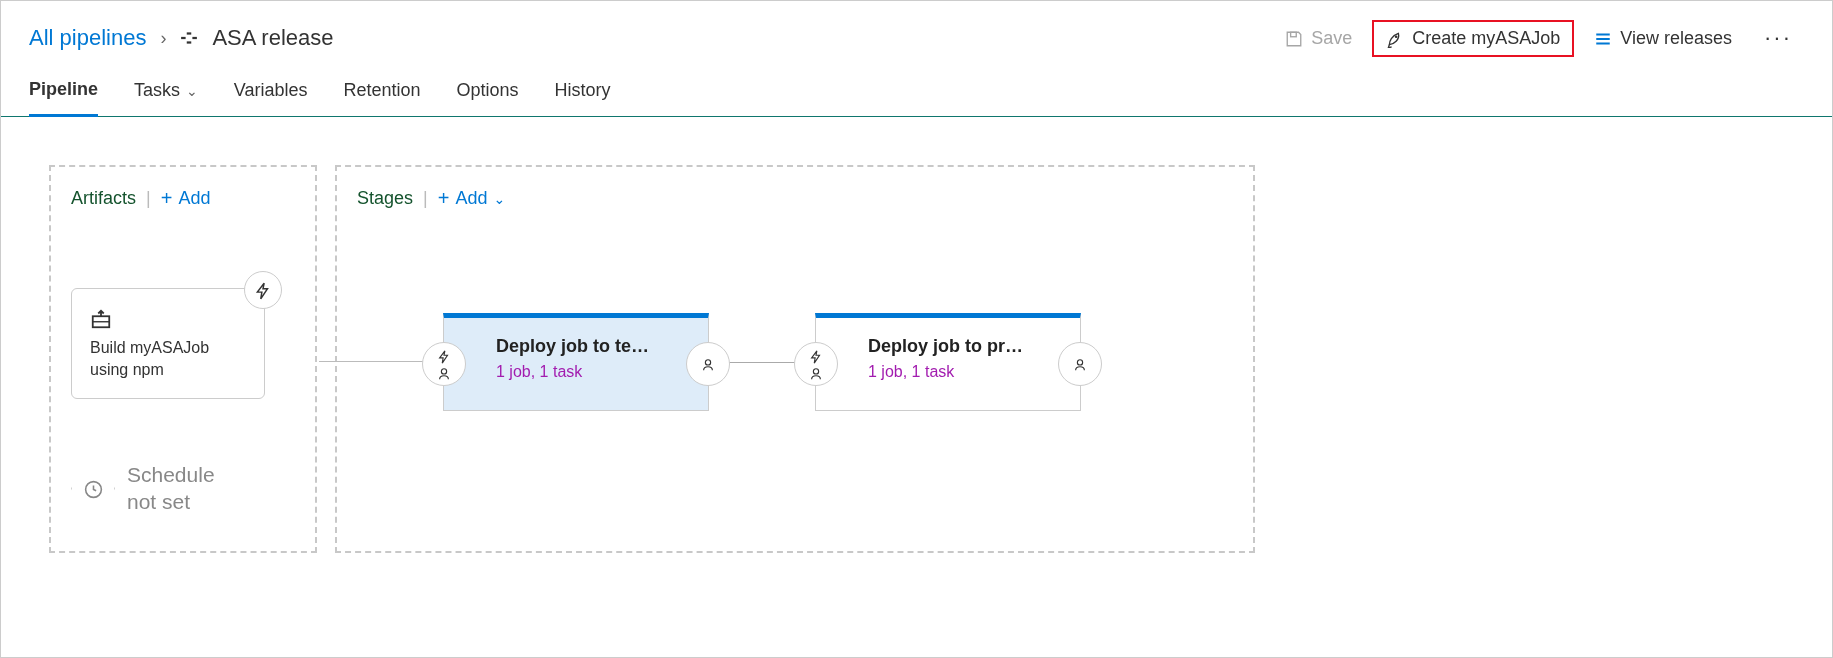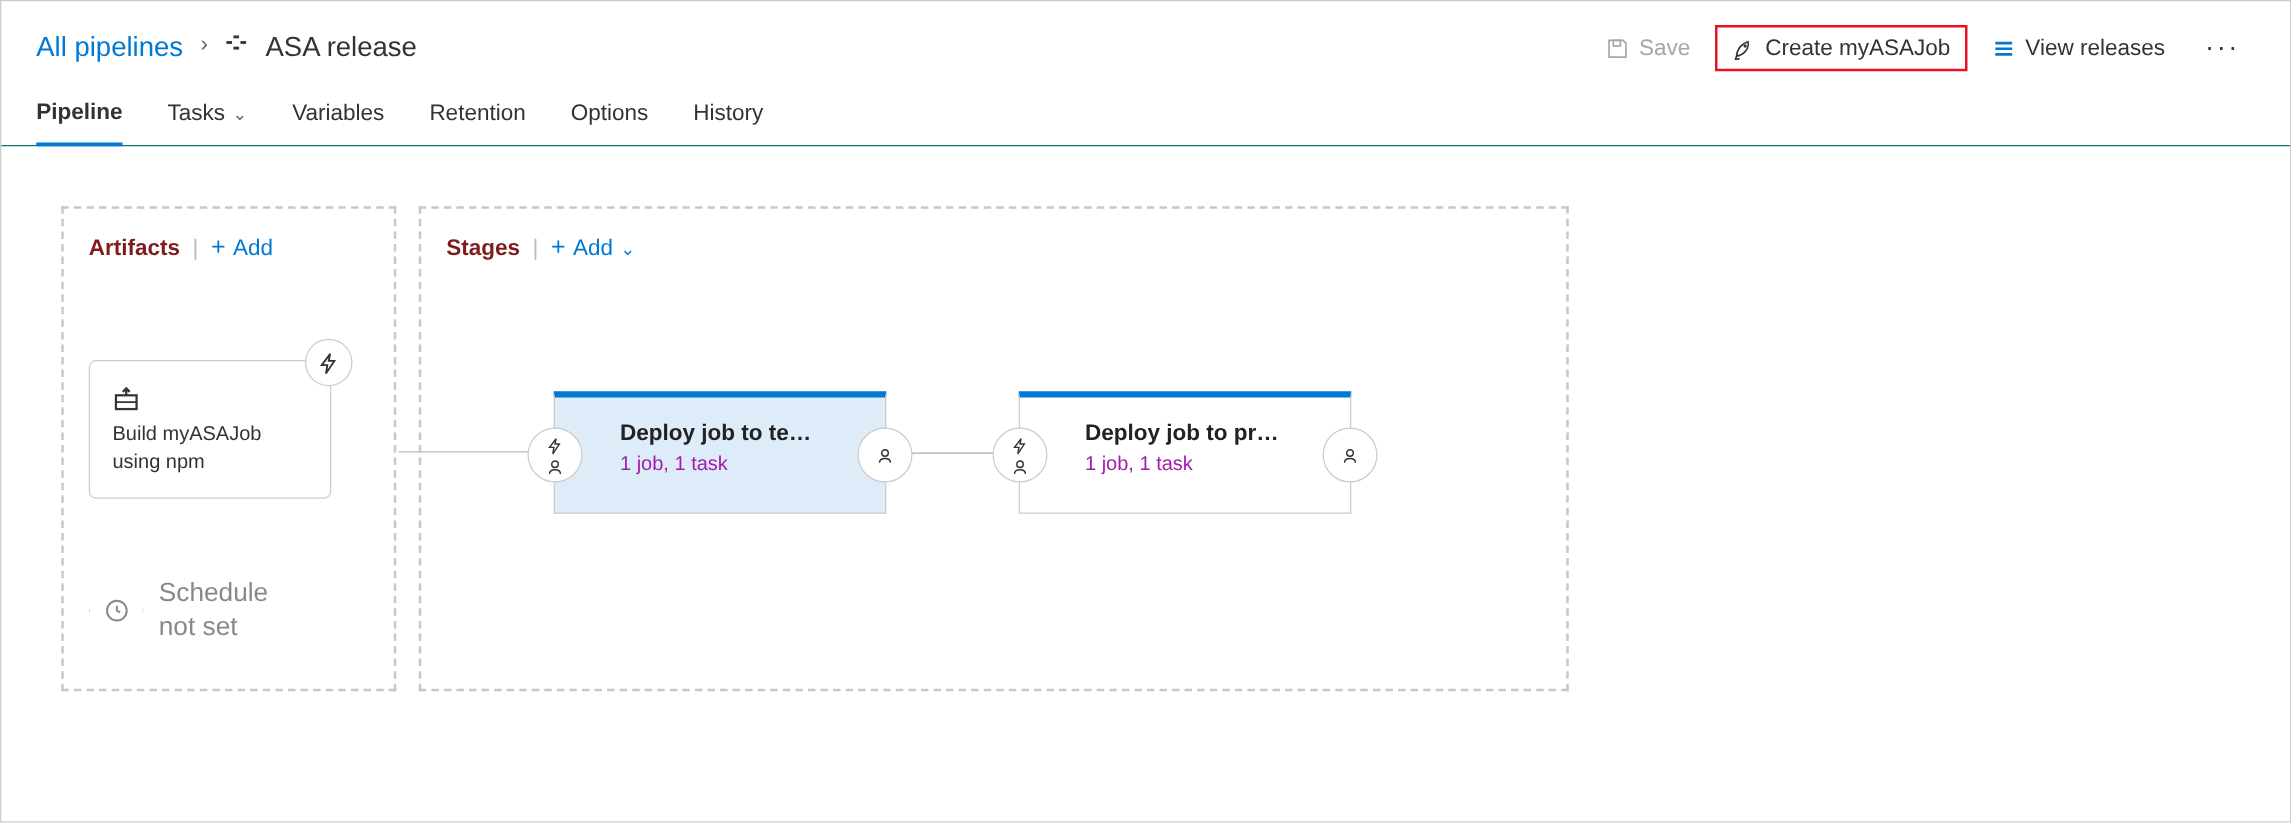--- a/index.html
+++ b/index.html
@@ -7,20 +7,21 @@
 
     
     .header {
       display: flex;
       align-items: center;
       justify-content: space-between;
       padding: 18px 28px 12px 28px;
     }
     .breadcrumb {
       display: flex;
+      align-items: center;
       gap: 14px;
       font-size: 22px;
     }
     .breadcrumb a { color: #0078d4; text-decoration: none; cursor: pointer; }
     .chev { color: #666; font-size: 18px; }
     .pipeline-icon { font-size: 18px; color: #333; display: inline-flex; }
     .release-name { color: #333; font-weight: 400; font-size: 22px; }
 
     .header-actions {
       display: flex;
@@ -76,21 +77,21 @@
     }
     .panel.artifacts { width: 268px; height: 388px; padding: 20px; position: relative; }
     .panel.stages { width: 920px; height: 388px; padding: 20px; position: relative; }
 
     .panel-header {
       display: flex;
       align-items: center;
       gap: 10px;
       font-size: 18px;
     }
-    .panel-header .title { font-weight: 700; color: #7f1d1d; }
+    .panel-header .title { font-weight: 400; color: #14532d; }
     .sep { color: #bbb; font-size: 18px; }
     .add-btn { color: #0078d4; display: flex; align-items: center; gap: 6px; cursor: pointer; font-size: 18px; }
     .plus { font-size: 20px; font-weight: 300; }
 
     
     .artifact-card {
       position: relative;
       margin-top: 78px;
       border: 1px solid #ccc;
       border-radius: 6px;

